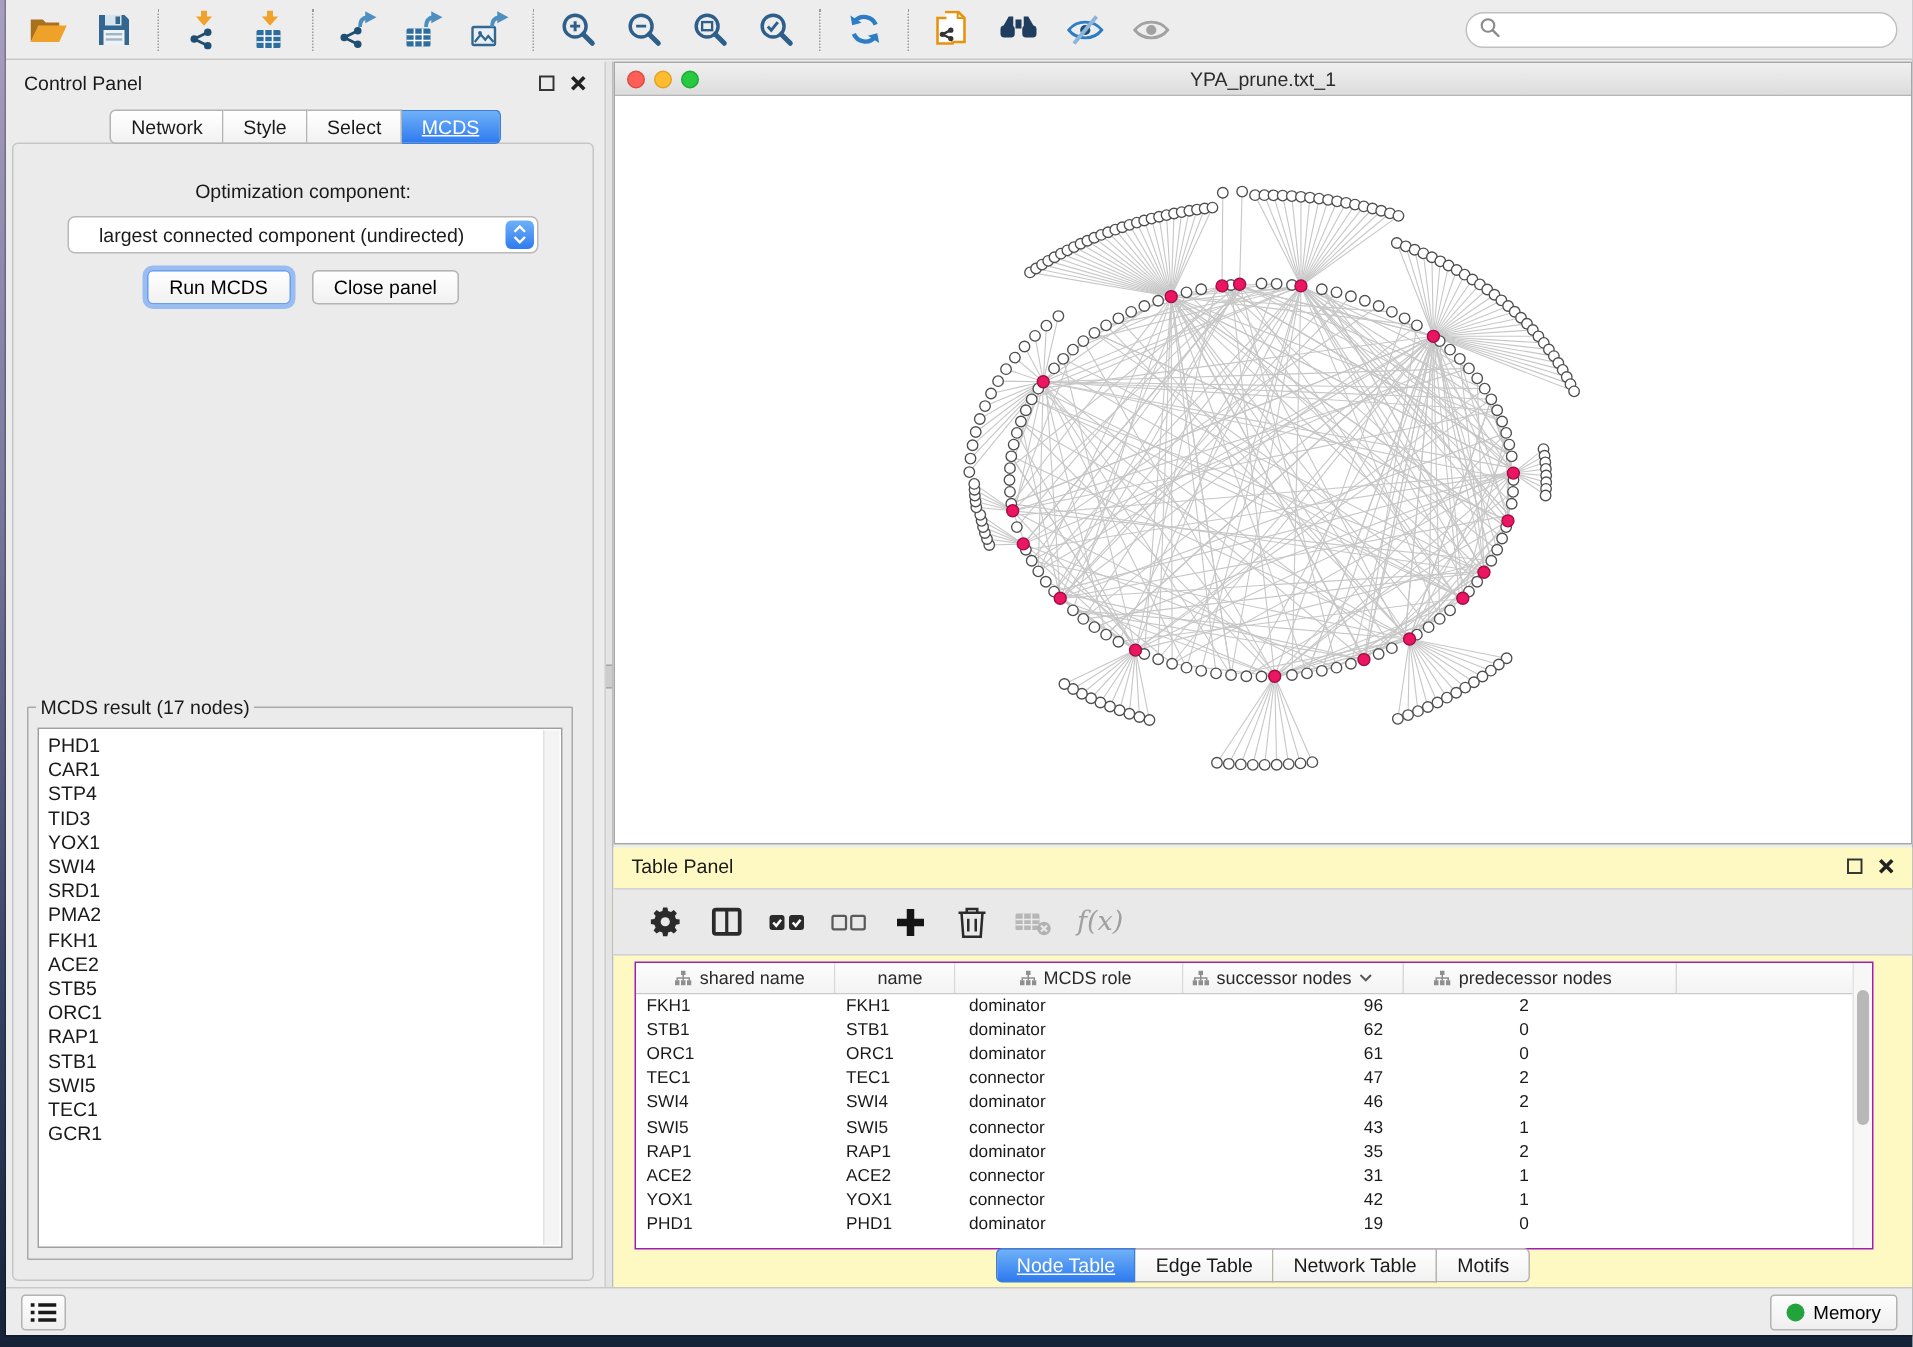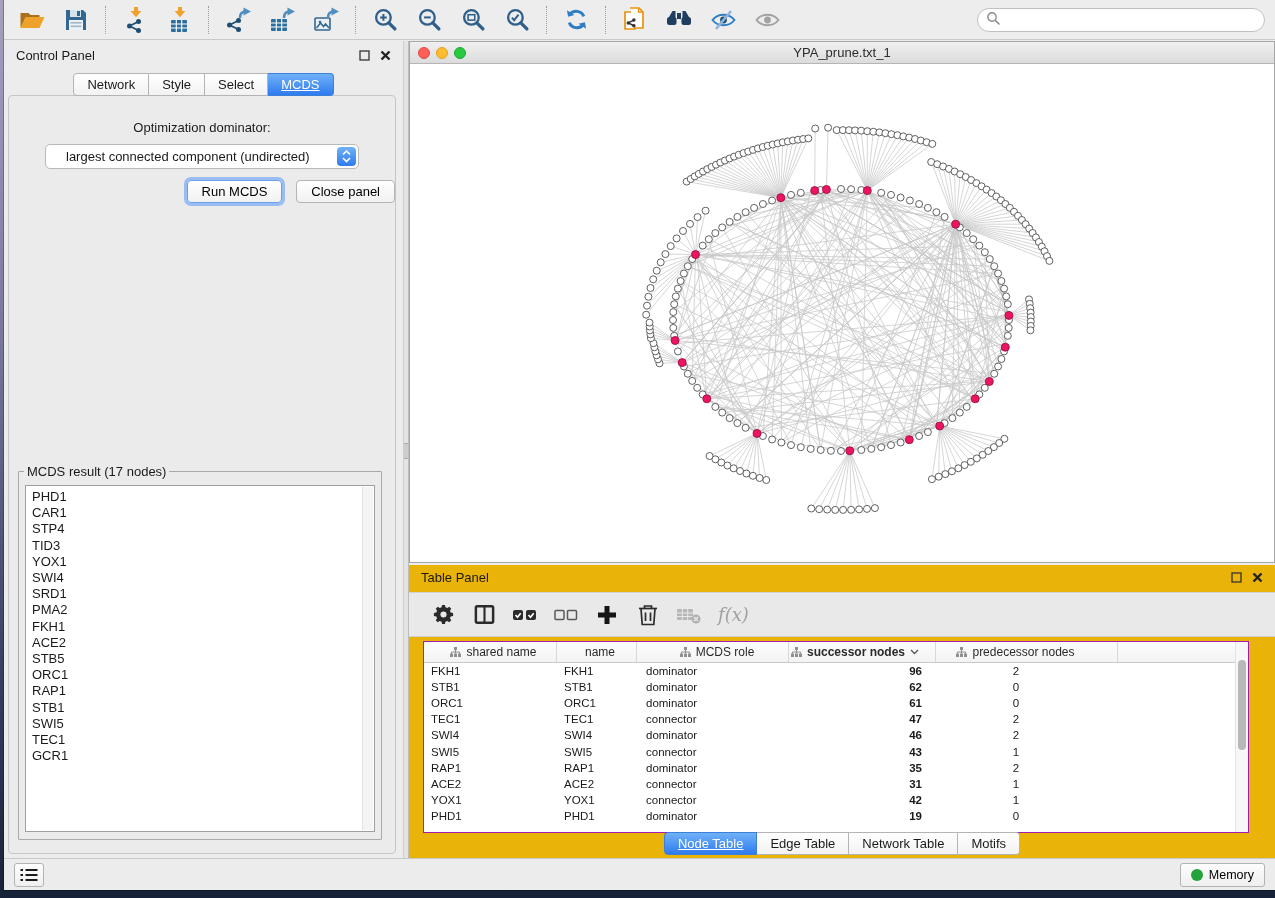--- a/index.html
+++ b/index.html
@@ -34,21 +34,21 @@
   .seg .tab.active { background:linear-gradient(#6fb1f8,#2f7bef); color:#fff; border-color:#3b7fd6;text-decoration:underline; }
   .cp-tabs { position:absolute; top:32px; left:0; right:0; justify-content:center; z-index:2; }
   .cp-body { position:absolute; left:4px; right:7px; top:54px; bottom:4px; background:#ebebeb;
              border:1px solid #c6c6c6; border-radius:4px; }
   .opt-label { text-align:center; margin-top:24px; font-size:13px; }
   .select { position:absolute; left:36px; right:36px; top:48px; height:25px; background:#fff;
             border:1px solid #b9b9b9; border-radius:5px; display:flex; align-items:center; padding-left:20px; }
   .sel-text { font-size:13px; }
   .stepper { position:absolute; right:2px; top:2px; bottom:2px; width:19px; border-radius:4px;
              background:linear-gradient(#6fb1f8,#2f7bef); display:flex; align-items:center; justify-content:center; }
-  .btn-row { position:absolute; top:84px; left:0; right:0; display:flex; justify-content:flex-end; gap:14px; }
+  .btn-row { position:absolute; top:84px; left:0; right:0; display:flex; justify-content:center; gap:14px; }
   .btn { font-family:"Liberation Sans",sans-serif; font-size:13px; padding:3px 14px; background:linear-gradient(#ffffff,#f1f1f1);
          border:1px solid #b4b4b4; border-radius:4px; }
   .btn.focusring { box-shadow:0 0 0 3px rgba(88,152,246,.55); border-color:#6b9ff0; }
   .result-box { position:absolute; left:9px; right:13px; top:368px; bottom:13px;
                 border:1px solid #a9a9a9; border-radius:1px; }
   .result-box legend { font-size:13px; padding:0 3px; margin-left:5px; }
   .result-list { position:absolute; left:6px; right:6px; top:6px; bottom:7px; background:#fff;
                  border:1px solid #9f9f9f; overflow:hidden; padding:3px 0 0 6px; }
   .result-list .item { font-size:13px; line-height:16.2px; }
   .list-scroll { position:absolute; right:1px; top:1px; bottom:1px; width:11px; background:#f4f4f4; border-left:1px solid #e2e2e2; }
@@ -67,36 +67,36 @@
   .lights { position:absolute; left:8px; top:5px; display:flex; gap:6px; }
   .lights i { width:12px; height:12px; border-radius:50%; display:block; }
   .lights .r { background:#ff5f57; border:1px solid #dd4a43; }
   .lights .y { background:#febc2e; border:1px solid #dfa321; }
   .lights .g { background:#28c841; border:1px solid #1da932; }
   .nt-label { font-size:13px; color:#2b2b2b; }
   .canvas { position:absolute; left:0; right:0; top:22px; bottom:0; background:#fff; overflow:hidden; }
   .canvas svg { width:865px; height:498px; }
 
   
-  .tpanel { position:absolute; top:524px; left:0; right:0; bottom:0; background:#eab308; }
+  .tpanel { position:absolute; top:524px; left:0; right:0; bottom:0; background:#fef9c3; }
   .tp-head { position:absolute; top:0; left:0; right:0; height:24px; display:flex; align-items:center; padding:0 12px; }
   .tp-toolbar { position:absolute; top:27px; left:0; right:0; height:45px; background:#e9e9e9;
                 border-top:1px solid #d2d2d2; border-bottom:1px solid #cfcfcf;
                 display:flex; align-items:center; gap:5px; padding-left:16px; }
   .tp-toolbar .tbtn { width:36px; height:36px; }
   .fx { font-family:"DejaVu Serif", serif; font-style:italic; font-size:18px; color:#a0a0a0; margin-left:6px; }
   .tbox { position:absolute; left:14px; right:26px; top:76px; height:192px; background:#fff; border:1px solid #a21caf; }
   .thead { display:flex; height:21px; border-bottom:1px solid #c9c9c9; }
   .hcell { display:flex; align-items:center; justify-content:center; gap:5px; font-size:12px; color:#2a2a2a;
            background:linear-gradient(#fdfdfd,#f3f3f3); border-right:1px solid #d8d8d8; }
   .hcell.filler { flex:1; border-right:none; }
   .trow { display:flex; height:16.1px; align-items:center; background:#fff; }
   .cell { font-size:11.5px; overflow:hidden; white-space:nowrap; }
   .c0 { width:133px; padding-left:7px; } .c1 { width:80px; padding-left:7px; }
-  .c2 { width:152px; padding-left:9px; } .c3 { width:147px; text-align:right; padding-right:14px;font-weight:bold; }
+  .c2 { width:152px; padding-left:9px; } .c3 { width:147px; text-align:right; padding-right:14px; }
   .c4 { width:182px; text-align:center; padding-right:22px; }
   .vscroll { position:absolute; right:0; top:0; bottom:0; width:13px; background:#f7f7f7; border-left:1px solid #e3e3e3; }
   .vscroll .thumb { position:absolute; left:2px; right:2px; top:18px; height:90px; background:#b8b8b8; border-radius:5px; }
   .tp-tabs { position:absolute; bottom:3px; left:0; right:0; justify-content:center; }
 
   
   .statusbar { position:absolute; left:0; right:0; bottom:0; height:32px; background:#ececec;
                border-top:1px solid #c9c9c9; display:flex; align-items:center; padding:0 10px; }
   .sb-btn { width:30px; height:24px; background:linear-gradient(#fdfdfd,#efefef); border:1px solid #b3b3b3;
             border-radius:3px; display:flex; align-items:center; justify-content:center; }
@@ -285,21 +285,21 @@
           </span>
       </span>
     </div>
     <div class="cp-tabs seg" id="cp-tabs">
         <span class="tab">Network</span>
         <span class="tab">Style</span>
         <span class="tab">Select</span>
         <span class="tab active">MCDS</span>
       </div>
     <div class="cp-body">
-      <div class="opt-label">Optimization dominator:</div>
+      <div class="opt-label">Optimization component:</div>
       <div class="select">
         <span class="sel-text">largest connected component (undirected)</span>
         <span class="stepper" id="stepper">
             <svg width="9" height="13" viewBox="0 0 9 13">
               <path d="M1 4.5 L4.5 1 8 4.5" fill="none" stroke="#fff" stroke-width="1.6"></path>
               <path d="M1 8 L4.5 11.5 8 8" fill="none" stroke="#fff" stroke-width="1.6"></path>
             </svg>
           </span>
       </div>
       <div class="btn-row">

